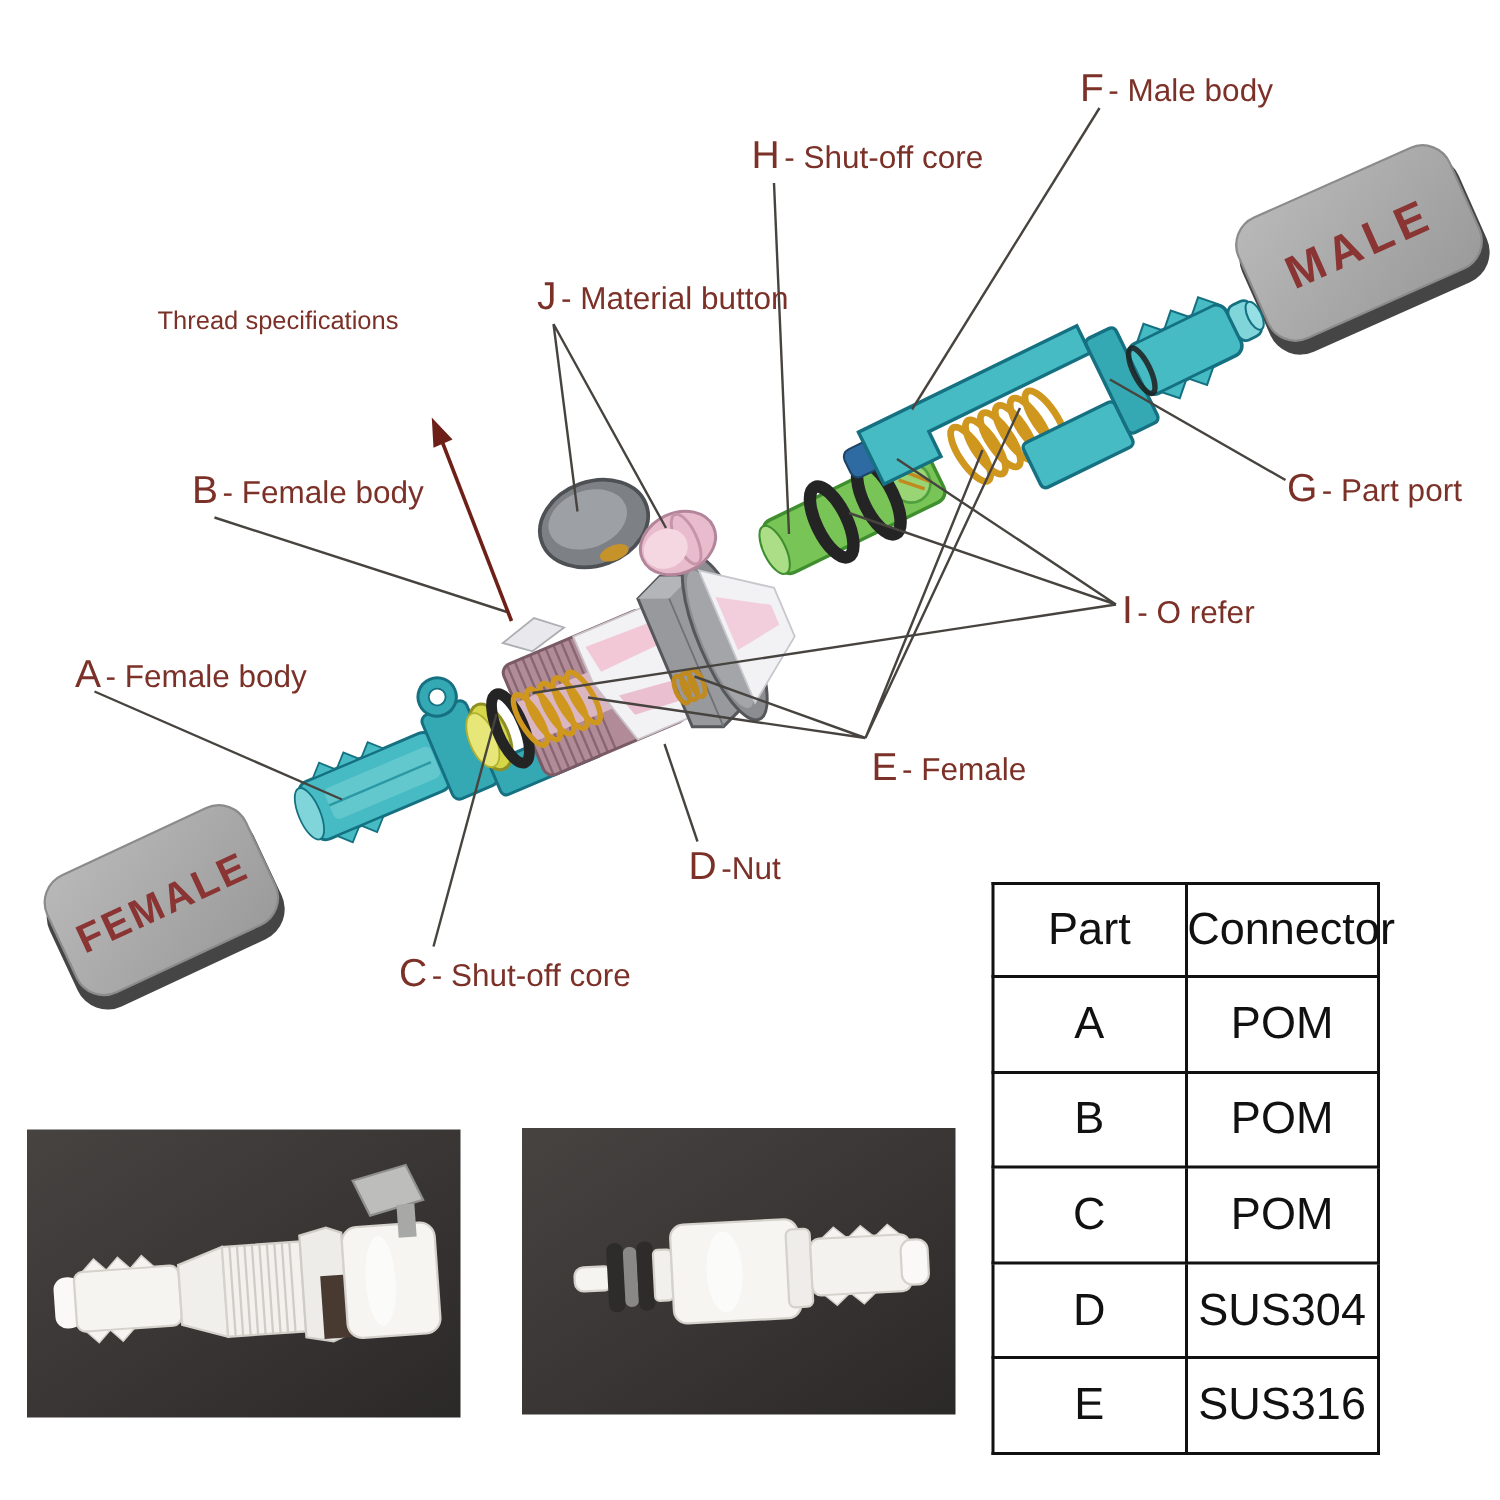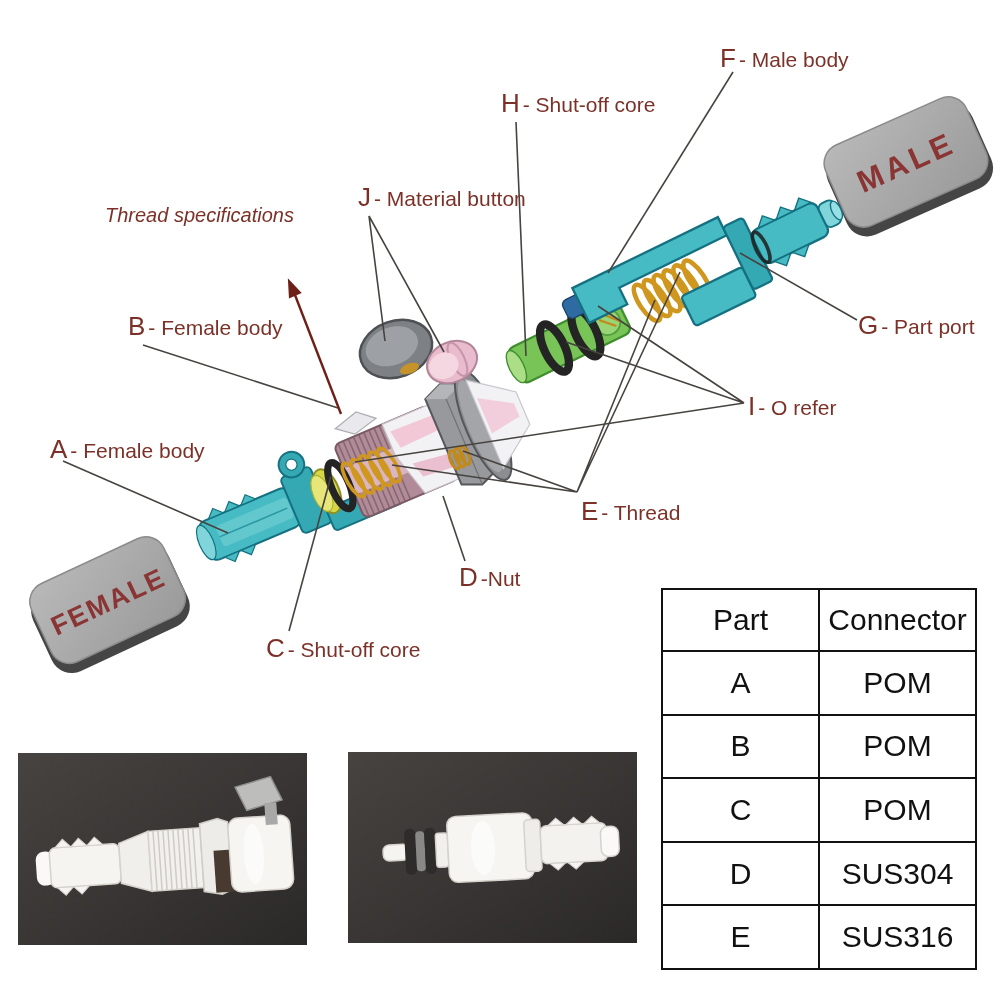--- a/index.html
+++ b/index.html
@@ -13,25 +13,25 @@
   #lbl-f{left:720px;top:45px;}
   #lbl-h{left:501px;top:90px;}
   #lbl-j{left:358px;top:184px;}
   #lbl-b{left:128px;top:313px;}
   #lbl-g{left:858px;top:312px;}
   #lbl-i{left:748px;top:393px;}
   #lbl-a{left:50px;top:436px;}
   #lbl-e{left:581px;top:498px;}
   #lbl-d{left:459px;top:564px;}
   #lbl-c{left:266px;top:635px;}
-  .note{position:absolute;left:105px;color:var(--label-text);font-size:20px;white-space:nowrap;font-style:italic;}
+  .note{position:absolute;left:105px;color:var(--label-text);font-size:17px;white-space:nowrap;}
   #note1{top:204px;}
   #note2{top:246px;}
   
-  .parts-table{position:absolute;left:661px;top:588px;width:316px;height:382px;border-collapse:collapse;table-layout:fixed;}
+  .parts-table{position:absolute;left:661px;top:588px;width:259px;height:382px;border-collapse:collapse;table-layout:fixed;}
   .parts-table th,.parts-table td{border:2.5px solid var(--table-border);text-align:center;vertical-align:middle;
     font-size:30px;font-weight:normal;color:var(--table-text);padding:0;}
   .parts-table tr.hdr{height:62px;}
 </style>
 </head>
 <body>
 
 <div class="stage">
 
 <svg width="1000" height="1000" viewBox="0 0 1000 1000">
@@ -292,21 +292,21 @@
 <div class="lbl" id="lbl-i">
       <span class="lt">I</span>
       <span class="tx">- O refer</span>
     </div>
 <div class="lbl" id="lbl-a">
       <span class="lt">A</span>
       <span class="tx">- Female body</span>
     </div>
 <div class="lbl" id="lbl-e">
       <span class="lt">E</span>
-      <span class="tx">- Thread</span>
+      <span class="tx">- Female</span>
     </div>
 <div class="lbl" id="lbl-d">
       <span class="lt">D</span>
       <span class="tx">-Nut</span>
     </div>
 <div class="lbl" id="lbl-c">
       <span class="lt">C</span>
       <span class="tx">- Shut-off core</span>
     </div>
 

